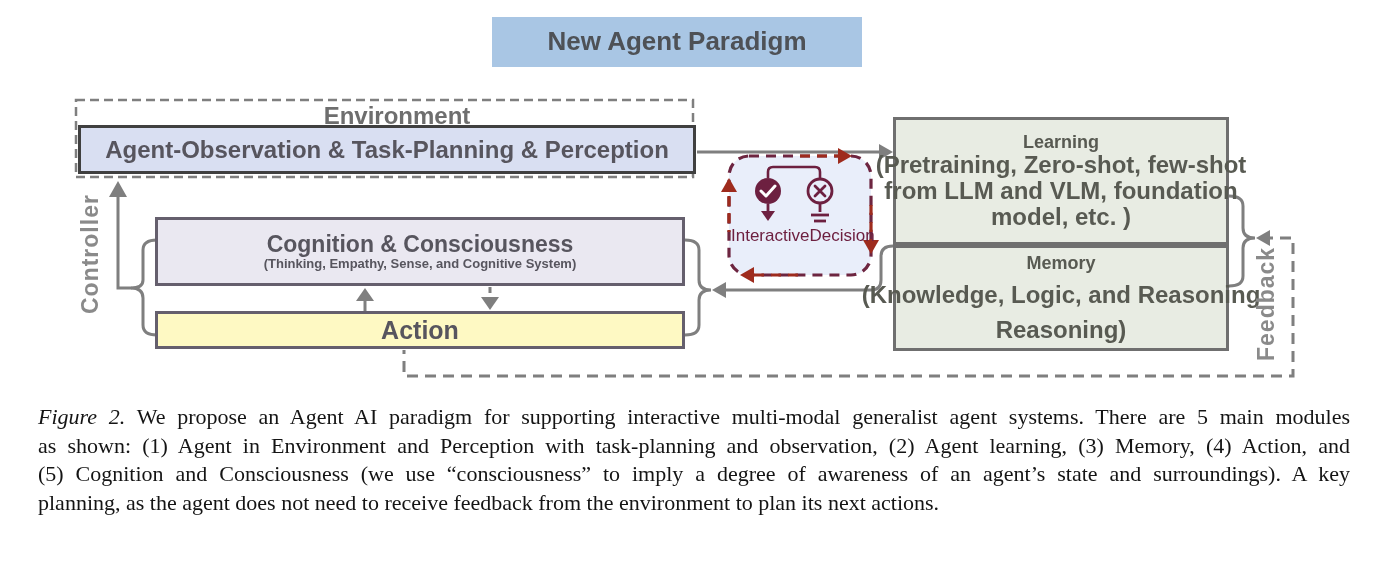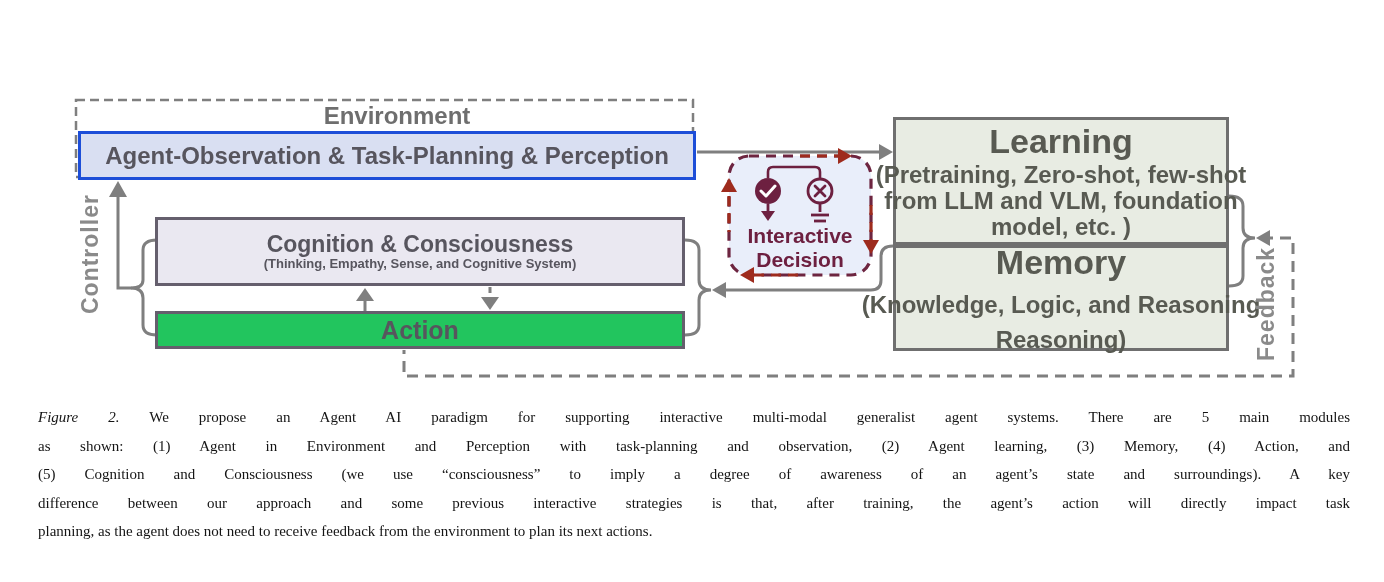--- a/index.html
+++ b/index.html
@@ -6,44 +6,44 @@
   body{width:1384px;height:582px;position:relative;overflow:hidden;
        font-family:"Liberation Sans",sans-serif;}
   .stage{position:absolute;inset:0;}
   svg.wires{position:absolute;left:0;top:0;}
   .box{position:absolute;box-sizing:border-box;display:flex;flex-direction:column;
        align-items:center;justify-content:center;text-align:center;font-weight:bold;
        color:#57555e;line-height:1.15;}
   .title-box{left:492px;top:17px;width:370px;height:50px;background:#a9c6e4;
        font-size:26px;color:#4e5156;}
   .env-label{left:88px;top:102px;width:618px;height:28px;font-size:24px;color:#6e6e6e;background:transparent;}
-  .agent-box{left:78px;top:131px;width:618px;height:49px;background:#d9dff2;
-       border:3px solid #1d4ed8;font-size:24px;}
+  .agent-box{left:78px;top:125px;width:618px;height:49px;background:#d9dff2;
+       border:3px solid #404040;font-size:24px;}
   .cog-box{left:155px;top:217px;width:530px;height:69px;background:#eae8f1;
        border:3px solid #655f6d;text-align:right;}
   .cog-box .t1{font-size:23px;}
   .cog-box .t2{font-size:13px;}
-  .action-box{left:155px;top:311px;width:530px;height:38px;background:#22c55e;
+  .action-box{left:155px;top:311px;width:530px;height:38px;background:#fef9c3;
        border:3px solid #655f6d;font-size:25px;}
   .learn-box{left:893px;top:117px;width:336px;height:128px;background:#e8ece3;
        border:3px solid #6f6f6f;color:#585a52;}
   .mem-box{left:893px;top:245px;width:336px;height:106px;background:#e8ece3;
        border:3px solid #6f6f6f;color:#585a52;gap:9px;}
-  .learn-box .t1,.mem-box .t1{font-size:34px;}
+  .learn-box .t1,.mem-box .t1{font-size:18px;}
   .learn-box .t2,.mem-box .t2{font-size:24px;line-height:26px;white-space:nowrap;}
   .vert{position:absolute;display:flex;align-items:center;justify-content:center;
        writing-mode:vertical-rl;transform:rotate(180deg);font-weight:bold;
        font-size:23px;color:#8a8a8a;letter-spacing:1px;}
   .controller{left:70px;top:188px;width:40px;height:132px;}
   .feedback{left:1246px;top:238px;width:40px;height:132px;}
   .id-text{position:absolute;left:731px;top:224px;width:138px;display:flex;
-       flex-direction:column;align-items:center;font-weight:bold;font-size:21px;
+       align-items:center;font-weight:normal;font-size:17px;
        line-height:24px;color:#6d2040;}
   .caption{position:absolute;left:38px;top:403px;width:1312px;
-       font-family:"Liberation Serif",serif;font-size:15px;line-height:28.5px;color:#141414;}
+       font-family:"Liberation Serif",serif;font-size:22px;line-height:28.5px;color:#141414;}
   .cap-line{text-align:justify;text-align-last:justify;}
   .cap-line.last{text-align-last:left;}
   .fig-label{font-style:italic;}
 </style>
 </head>
 <body>
 
 <div class="stage">
 
   <svg class="wires" width="1384" height="400" viewBox="0 0 1384 400">
@@ -108,20 +108,23 @@
       <g>
         <circle cx="820" cy="191" r="12" fill="#e9eefa" stroke="#6d2040" stroke-width="2.8"></circle>
         <path d="M815 186 L825 196 M825 186 L815 196" stroke="#6d2040" stroke-width="2.8" stroke-linecap="round"></path>
         <line x1="820" y1="203" x2="820" y2="212" stroke="#6d2040" stroke-width="2.8"></line>
         <line x1="811" y1="215" x2="829" y2="215" stroke="#6d2040" stroke-width="2.8"></line>
         <line x1="814" y1="221" x2="826" y2="221" stroke="#6d2040" stroke-width="2.8"></line>
       </g>
     </g>
   </svg>
 
+  <div class="box title-box">
+    <span>New Agent Paradigm</span>
+  </div>
 
   <div class="box env-label">Environment</div>
 
   <div class="box agent-box">
     <span>Agent-Observation &amp; Task-Planning &amp; Perception</span>
   </div>
 
   <div class="vert controller">Controller</div>
 
   <div class="box cog-box">
@@ -152,17 +155,16 @@
   </div>
 
   <div class="vert feedback">Feedback</div>
 
   <div class="caption">
     <div class="cap-line">
       <span class="fig-label">Figure 2.</span><span> We propose an Agent AI paradigm for supporting interactive multi-modal generalist agent systems. There are 5 main modules</span>
     </div>
     <div class="cap-line">as shown: (1) Agent in Environment and Perception with task-planning and observation, (2) Agent learning, (3) Memory, (4) Action, and</div>
     <div class="cap-line">(5) Cognition and Consciousness (we use “consciousness” to imply a degree of awareness of an agent’s state and surroundings). A key</div>
-    <div class="cap-line">difference between our approach and some previous interactive strategies is that, after training, the agent’s action will directly impact task</div>
     <div class="cap-line last">planning, as the agent does not need to receive feedback from the environment to plan its next actions.</div>
   </div>
 
 </div>
 
 </body></html>

